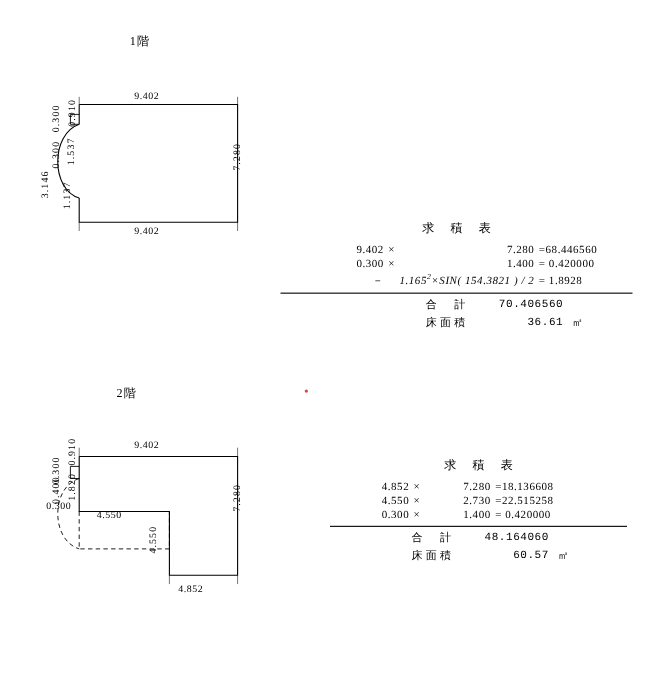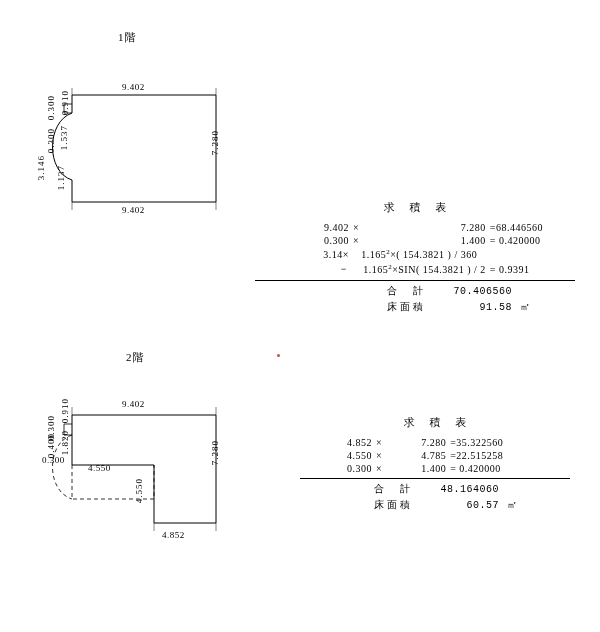--- a/index.html
+++ b/index.html
@@ -126,50 +126,45 @@
         <td class="num" style="width:70px;">7.280</td>
         <td class="res">=68.446560</td>
       </tr>
       <tr>
         <td class="num">0.300</td>
         <td class="op">×</td>
         <td class="num">1.400</td>
         <td class="res">= 0.420000</td>
       </tr>
       <tr>
-        <td class="num">3.14×</td>
-        <td class="op"></td>
-        <td class="res" colspan="2" style="padding-left:0;">1.165<span class="sup">2</span>×( 154.3821 ) / 360</td>
-      </tr>
-      <tr>
         <td class="num">－</td>
         <td class="op"></td>
-        <td style="white-space:nowrap;">1.165<span class="sup">2</span>×SIN( 154.3821 ) / 2</td>
-        <td class="res">= 0.9391</td>
+        <td style="white-space:nowrap;font-style:italic;">1.165<span class="sup">2</span>×SIN( 154.3821 ) / 2</td>
+        <td class="res">= 1.8928</td>
       </tr>
     </tbody>
       </table>
     <div class="rule"></div>
     <table class="totals" style="margin-left:130px;">
       <tbody>
           <tr>
         <td class="lbl">合　計</td>
         <td class="num" style="width:80px;margin-top:17px;">70.406560</td>
         <td></td>
       </tr>
       <tr>
         <td class="lbl">床面積</td>
-        <td class="num">91.58</td>
+        <td class="num">36.61</td>
         <td style="padding-left:6px;">㎡</td>
       </tr>
     </tbody>
       </table>
   </div>
 
-  <div class="floor-label" style="left:126px; top:350px;">2階</div>
+  <div class="floor-label" style="left:106px; top:350px;">2階</div>
 
   <div class="dot" style="left:277px; top:354px;"></div>
 
   <svg class="plan" style="left:40px; top:395px;" width="220" height="145" viewBox="0 0 220 145">
 
     <path d="M 32 20 L 176 20 L 176 128 L 114 128 L 114 70 L 32 70 L 32 20" fill="none" stroke="#000" stroke-width="1"></path>
 
     <path d="M 32 40 C 6 48, 6 96, 32 104" fill="none" stroke="#000" stroke-width="0.8" stroke-dasharray="4,3"></path>
     <path d="M 32 70 L 32 104 L 114 104 L 114 70" fill="none" stroke="#000" stroke-width="0.8" stroke-dasharray="4,3"></path>
 
@@ -192,26 +187,26 @@
   <div class="dim vert" style="left:60px; top:430px;">1.820</div>
 
   <div class="calc" style="left:300px; top:415px; width:270px;">
     <div class="title">求 積 表</div>
     <table>
       <tbody>
           <tr>
         <td class="num" style="width:70px;">4.852</td>
         <td class="op">×</td>
         <td class="num" style="width:60px;">7.280</td>
-        <td class="res">=35.322560</td>
+        <td class="res">=18.136608</td>
       </tr>
       <tr>
         <td class="num">4.550</td>
         <td class="op">×</td>
-        <td class="num">4.785</td>
+        <td class="num">2.730</td>
         <td class="res">=22.515258</td>
       </tr>
       <tr>
         <td class="num">0.300</td>
         <td class="op">×</td>
         <td class="num">1.400</td>
         <td class="res">= 0.420000</td>
       </tr>
     </tbody>
       </table>

